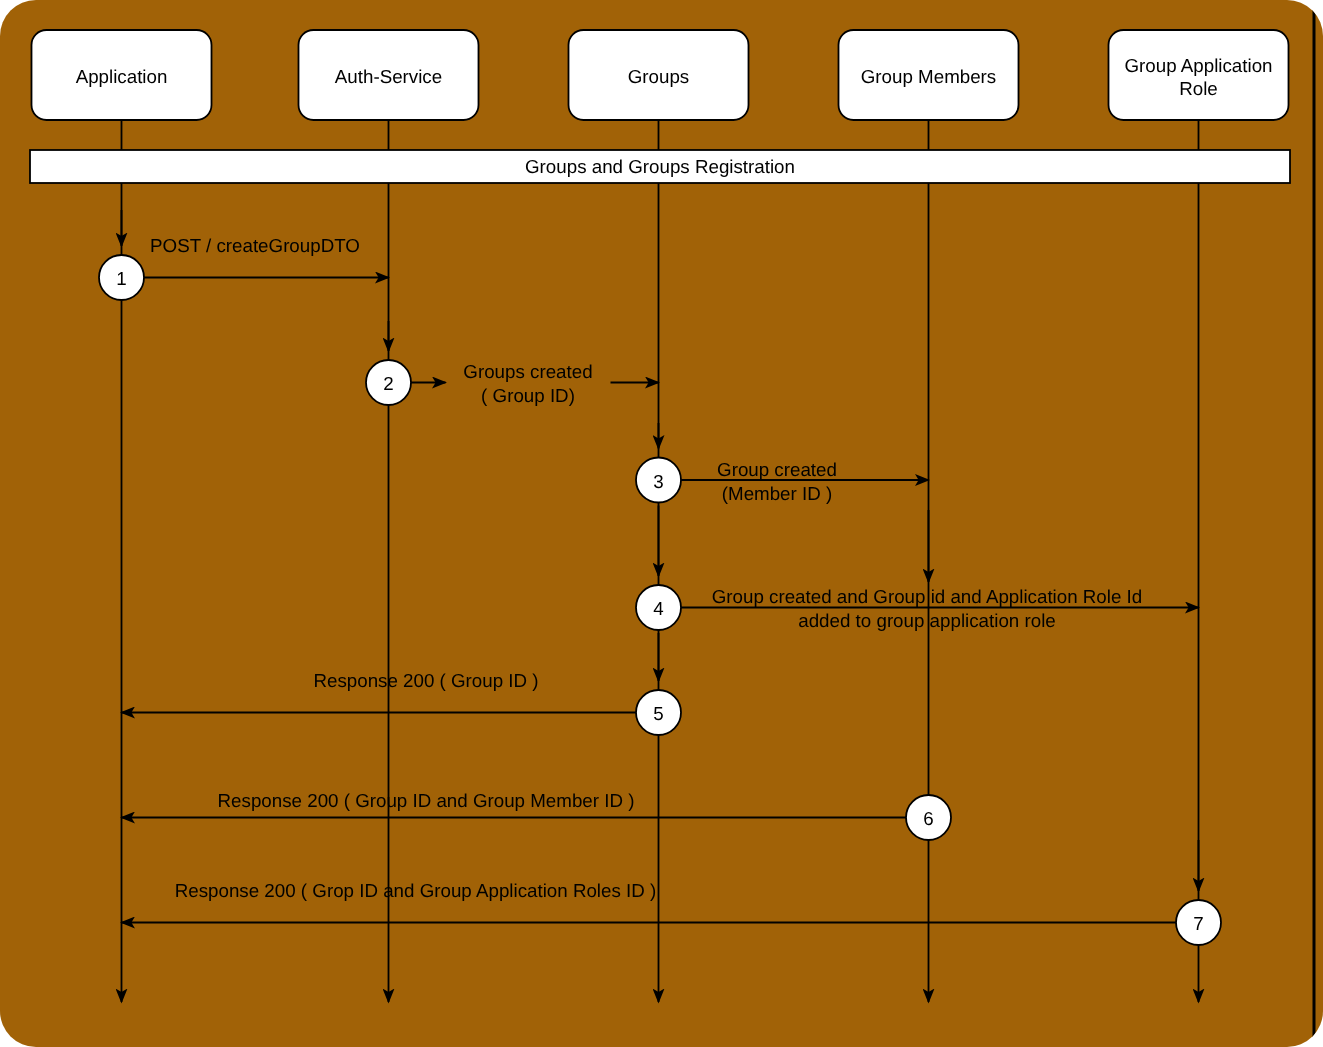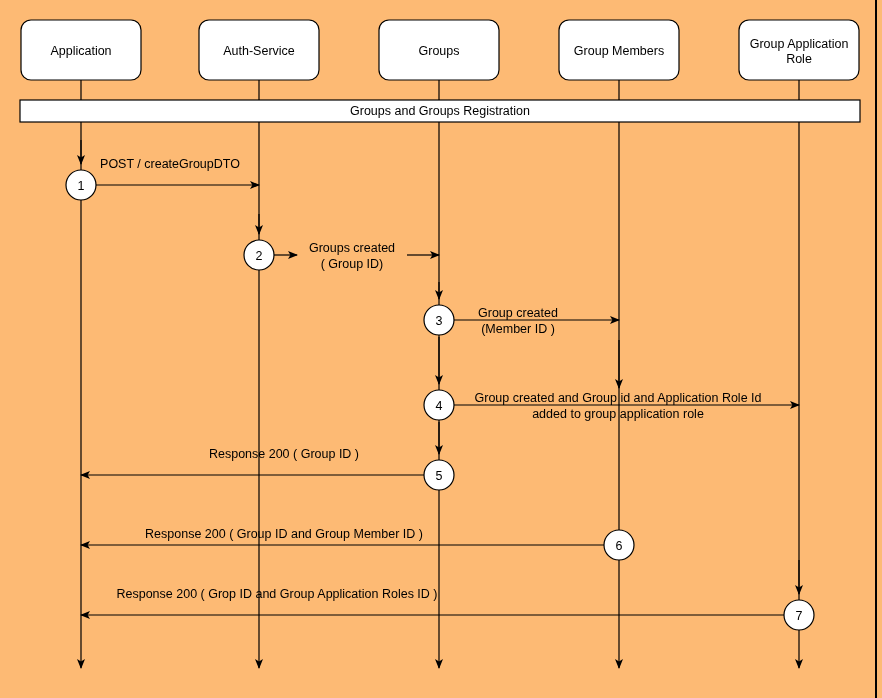--- a/index.html
+++ b/index.html
@@ -9,22 +9,23 @@
     background: #ffffff;
   }
   body {
     font-family: "Liberation Sans", sans-serif;
     color: #000000;
   }
   #canvas {
     position: relative;
     width: 882px;
     height: 698px;
-    background: #fdba74;
+    background: #a16207;
     overflow: hidden;
+    border-radius: 24px;
   }
   #diagram-svg {
     position: absolute;
     left: 0;
     top: 0;
     width: 882px;
     height: 698px;
   }
   .lifeline-box-label {
     font-size: 12.5px;

